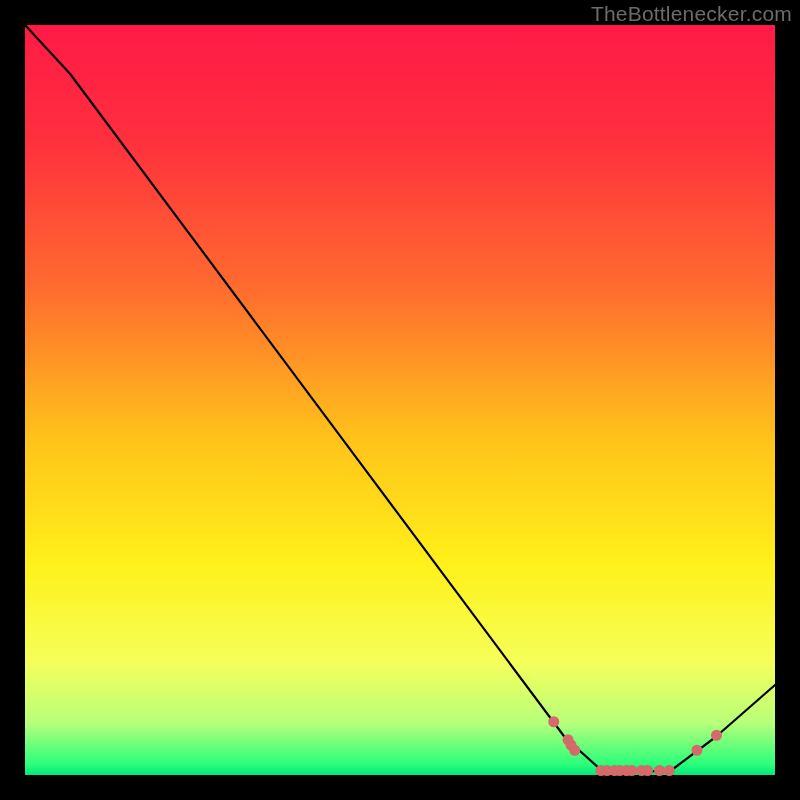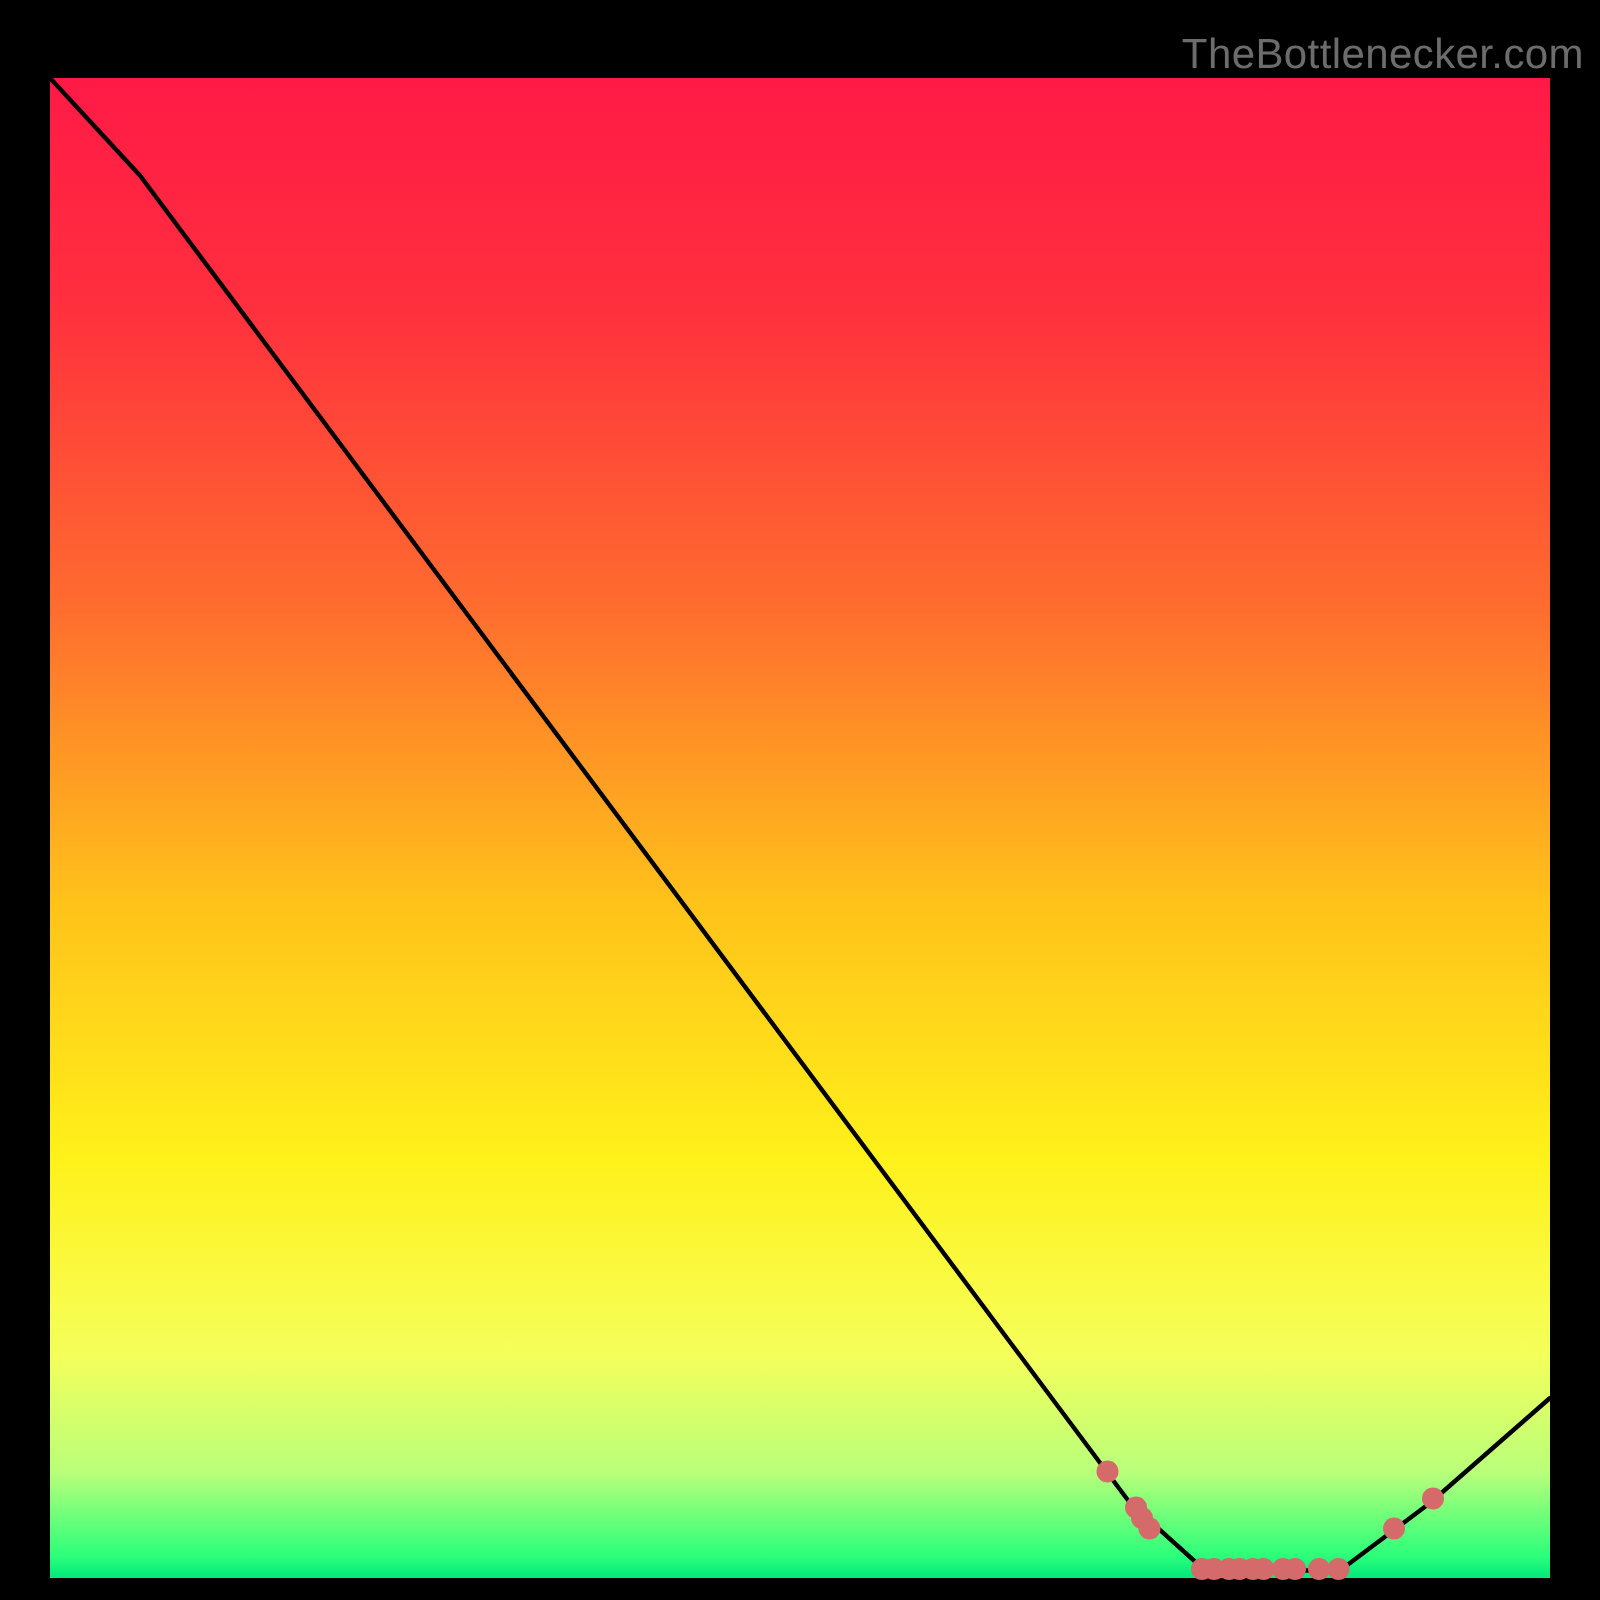--- a/index.html
+++ b/index.html
@@ -8,21 +8,20 @@
     width: 800px;
     height: 800px;
     background: #000;
     overflow: hidden;
   }
   .stage {
     position: relative;
     width: 800px;
     height: 640px;
     background: #000;
-    margin-top: 14px;
   }
   svg {
     position: absolute;
     inset: 0;
   }
   .watermark {
     position: absolute;
     top: 2px;
     right: 8px;
     font-family: Arial, Helvetica, sans-serif;

